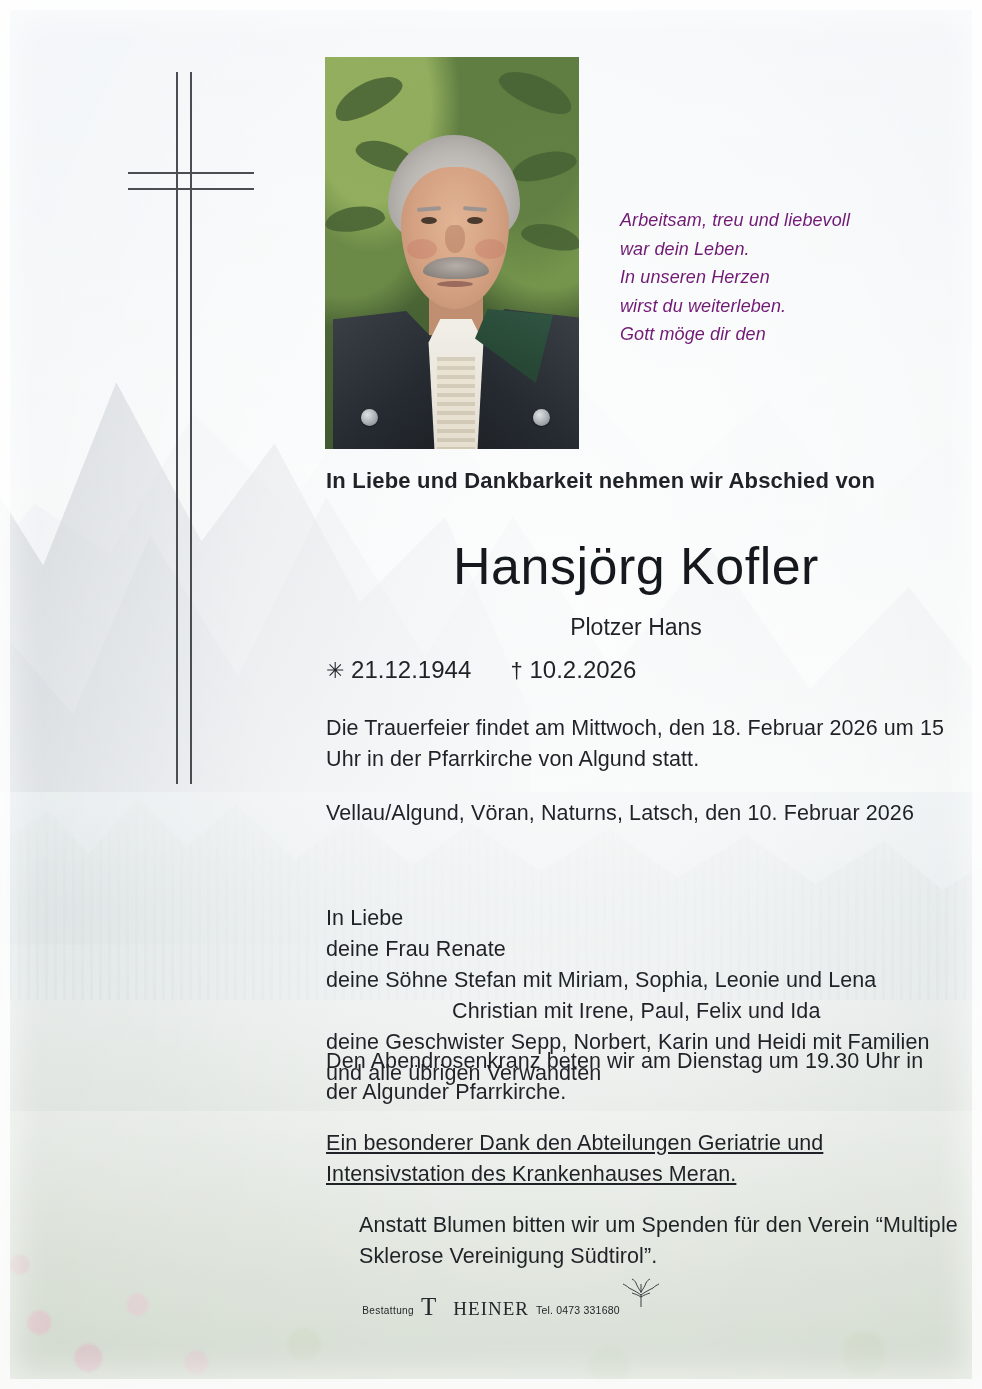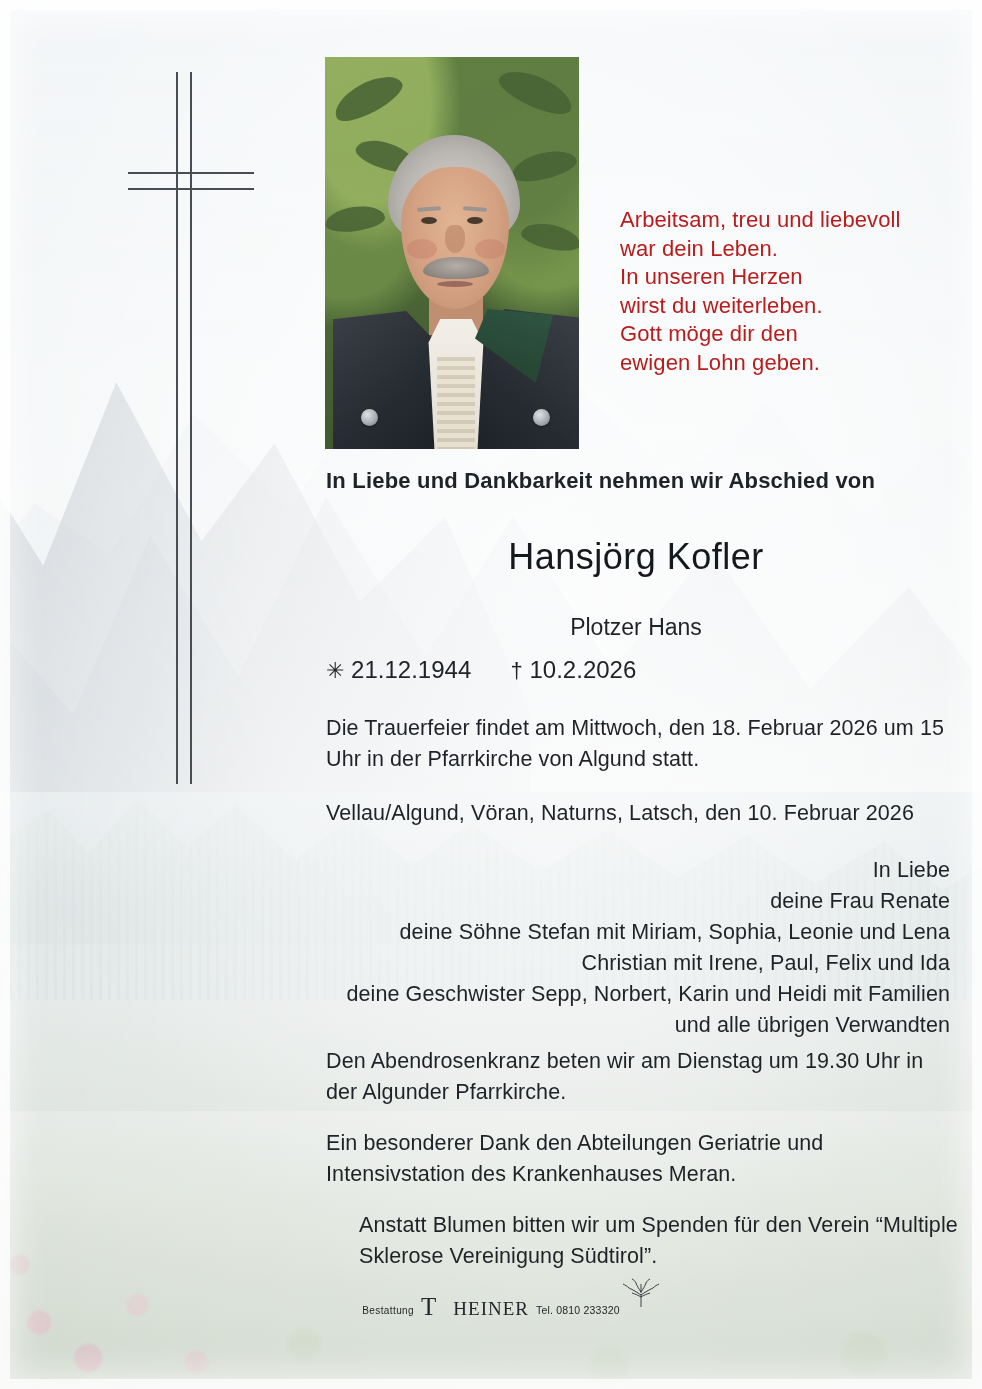--- a/index.html
+++ b/index.html
@@ -213,44 +213,45 @@
   }
   .p-btn.a { left: 36px; top: 352px; }
   .p-btn.b { left: 208px; top: 352px; }
 
   
   .verse {
     position: absolute;
     left: 620px;
     top: 206px;
     width: 310px;
-    font-size: 22px;
+    font-style: italic;
+    font-size: 18px;
     line-height: 28.5px;
-    color: #b91c1c;
+    color: #701a75;
     letter-spacing: 0.1px;
   }
 
   
   .intro {
     position: absolute;
     left: 326px;
     top: 468px;
     width: 620px;
     font-size: 22px;
     color: #1f2226;
     letter-spacing: 0.2px;
     font-weight: bold;
   }
   .name {
     position: absolute;
     left: 326px;
     top: 536px;
     width: 620px;
     text-align: center;
-    font-size: 36px;
+    font-size: 52px;
     color: #15181c;
     letter-spacing: 0.5px;
   }
   .nickname {
     position: absolute;
     left: 326px;
     top: 614px;
     width: 620px;
     text-align: center;
     font-size: 23px;
@@ -271,24 +272,24 @@
     position: absolute;
     left: 326px;
     width: 624px;
     font-size: 21.5px;
     line-height: 31px;
     color: #1f2226;
     letter-spacing: 0.1px;
   }
   .p-funeral { top: 713px; }
   .p-place   { top: 798px; }
-  .p-family  { top: 855px; text-align: right; }
+  .p-family  { top: 903px; }
   .p-family .indent { padding-left: 126px; display: block; }
   .p-rosary  { top: 1046px; }
-  .p-thanks  { top: 1128px; }
+  .p-thanks  { top: 1128px; text-decoration: underline; }
   .p-donation{ top: 1210px; margin-left: 33px; }
 
   
   .footer {
     position: absolute;
     left: 0; right: 0;
     top: 1294px;
     display: flex;
     align-items: flex-end;
     justify-content: center;
@@ -373,21 +374,20 @@
     <div class="p-btn a"></div>
     <div class="p-btn b"></div>
   </div>
 
   <div class="verse">
     <div>Arbeitsam, treu und liebevoll</div>
     <div>war dein Leben.</div>
     <div>In unseren Herzen</div>
     <div>wirst du weiterleben.</div>
     <div>Gott möge dir den</div>
-    <div>ewigen Lohn geben.</div>
   </div>
 
   <div class="intro">In Liebe und Dankbarkeit nehmen wir Abschied von</div>
 
   <div class="name">Hansjörg Kofler</div>
   <div class="nickname">Plotzer Hans</div>
   <div class="dates">
     <span class="sym">✳</span>
     <span>21.12.1944</span>
     <span class="gap"></span>
@@ -425,16 +425,16 @@
       <path d="M28 6 C29 4, 30 3, 32 2"></path>
       <path d="M11 11 C9 9, 7 8, 5 7"></path>
       <path d="M35 11 C37 9, 39 8, 41 7"></path>
     </g>
   </svg>
   <div class="footer">
     <div class="bestattung">Bestattung</div>
     <div class="theiner">
       <span>T</span><span class="small">HEINER</span>
     </div>
-    <div class="tel">Tel. 0810 233320</div>
+    <div class="tel">Tel. 0473 331680</div>
   </div>
 
 </div>
 
 </body></html>

